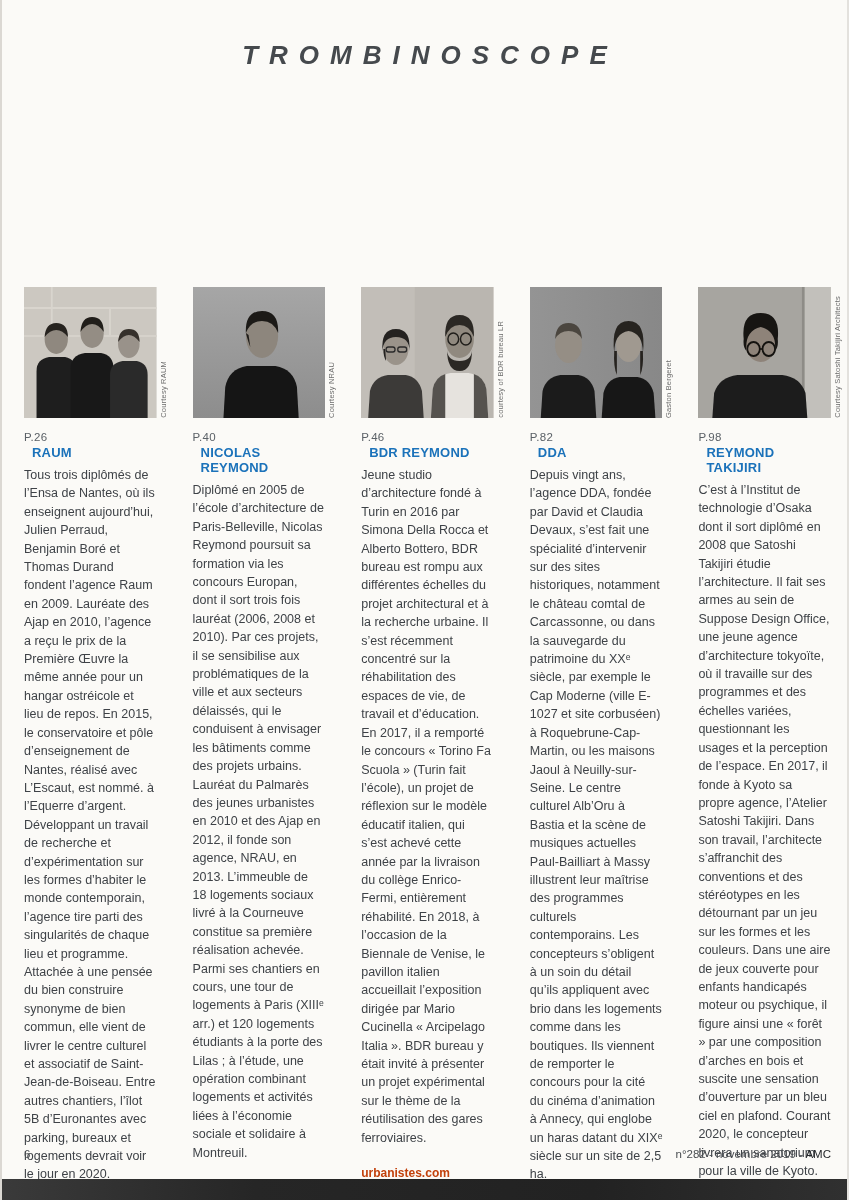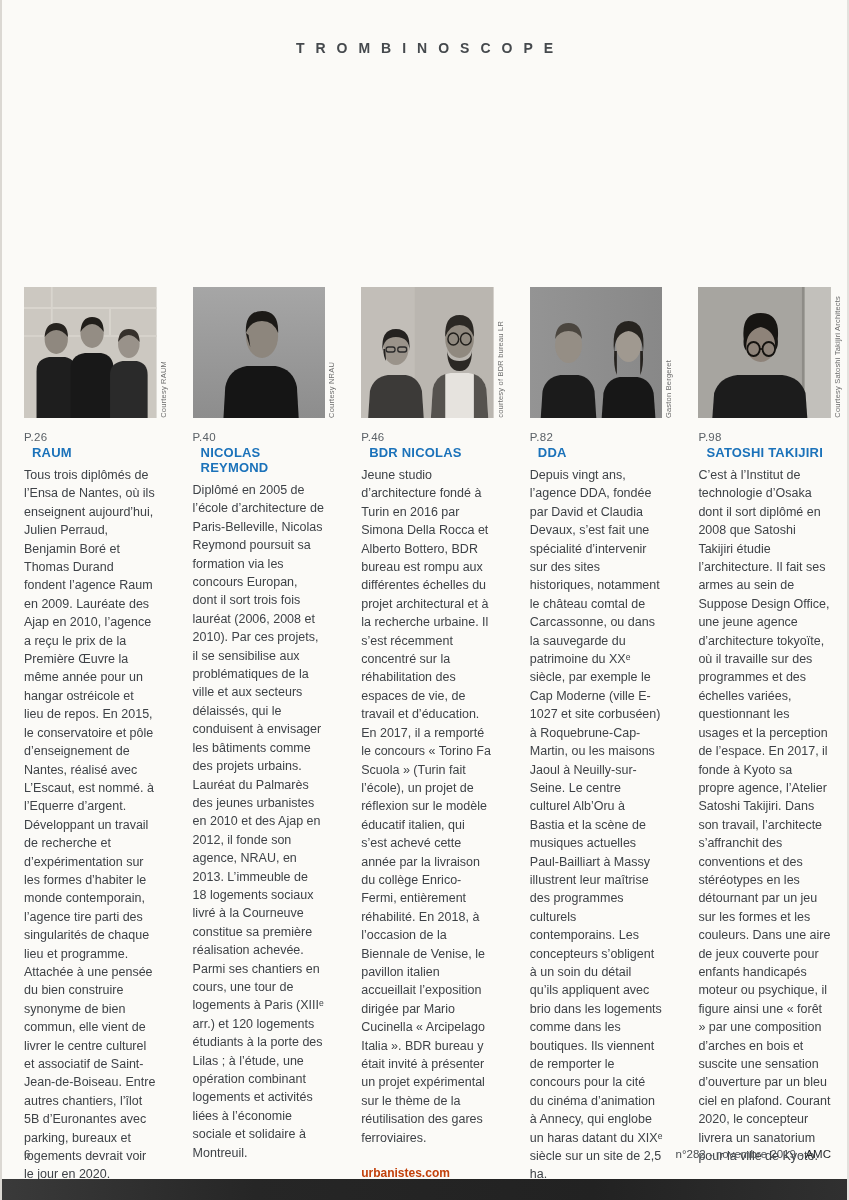--- a/index.html
+++ b/index.html
@@ -13,24 +13,25 @@
   .page{
     position:absolute;inset:0;
     border-left:2px solid #dbd8d3;
     border-right:2px solid #e3e1dd;
     box-sizing:border-box;
   }
   .masthead{
     text-align:center;
     margin-top:40px;
     color:#45494d;
-    font-size:14px;
+    font-size:26px;
     font-weight:bold;
     letter-spacing:11px;
     text-indent:11px;
+    font-style:italic;
   }
   .columns{
     position:absolute;
     left:22px;right:16px;
     top:287px;
     display:grid;
     grid-template-columns:repeat(5,1fr);
     column-gap:36px;
   }
   .profile{position:relative;min-width:0;}
@@ -171,21 +172,21 @@
           <path d="M142 131 L140 102 Q137 90 126 87 L126 131 Z" fill="#55524e"></path>
           <ellipse cx="110" cy="52" rx="16" ry="19" fill="#90897f"></ellipse>
           <path d="M94 50 Q93 28 110 28 Q127 28 126 50 Q121 38 110 38 Q99 38 94 50 Z" fill="#2b2824"></path>
           <path d="M96 62 Q96 84 110 84 Q124 84 124 62 Q124 74 110 74 Q96 74 96 62 Z" fill="#2b2824"></path>
           <circle cx="103" cy="52" r="6" fill="none" stroke="#1f1d1a" stroke-width="1.6"></circle>
           <circle cx="117" cy="52" r="6" fill="none" stroke="#1f1d1a" stroke-width="1.6"></circle>
         </svg>
         <div class="credit">courtesy of BDR bureau LR</div>
       </div>
       <div class="pref">P.46</div>
-      <div class="name">BDR NICOLAS</div>
+      <div class="name">BDR REYMOND</div>
       <div class="bio">Jeune studio d’architecture fondé à Turin en 2016 par Simona Della Rocca et Alberto Bottero, BDR bureau est rompu aux différentes échelles du projet architectural et à la recherche urbaine. Il s’est récemment concentré sur la réhabilitation des espaces de vie, de travail et d’éducation. En 2017, il a remporté le concours « Torino Fa Scuola » (Turin fait l’école), un projet de réflexion sur le modèle éducatif italien, qui s’est achevé cette année par la livraison du collège Enrico-Fermi, entièrement réhabilité. En 2018, à l’occasion de la Biennale de Venise, le pavillon italien accueillait l’exposition dirigée par Mario Cucinella « Arcipelago Italia ». BDR bureau y était invité à présenter un projet expérimental sur le thème de la réutilisation des gares ferroviaires.</div>
       <div class="site">urbanistes.com</div>
     </div>
 
     <div class="profile">
       <div class="photo">
         <svg viewBox="0 0 148 131" preserveAspectRatio="none">
           <defs>
             <linearGradient id="bg4" x1="0" y1="0" x2="1" y2="0">
               <stop offset="0" stop-color="#949494"></stop>
@@ -219,21 +220,21 @@
           <path d="M16 131 L18 106 Q24 90 44 88 L94 88 Q114 90 120 106 L122 131 Z" fill="#1c1c1c"></path>
           <ellipse cx="70" cy="56" rx="17" ry="19" fill="#8e8379"></ellipse>
           <path d="M51 52 Q48 26 70 26 Q92 26 89 52 Q90 60 86 64 Q88 44 70 40 Q52 44 54 64 Q50 60 51 52 Z" fill="#171512"></path>
           <circle cx="62" cy="62" r="7" fill="none" stroke="#14120f" stroke-width="2"></circle>
           <circle cx="79" cy="62" r="7" fill="none" stroke="#14120f" stroke-width="2"></circle>
           <path d="M69 62 L72 62" stroke="#14120f" stroke-width="1.6"></path>
         </svg>
         <div class="credit">Courtesy Satoshi Takijiri Architects</div>
       </div>
       <div class="pref">P.98</div>
-      <div class="name">SATOSHI TAKIJIRI</div>
+      <div class="name">REYMOND TAKIJIRI</div>
       <div class="bio">C’est à l’Institut de technologie d’Osaka dont il sort diplômé en 2008 que Satoshi Takijiri étudie l’architecture. Il fait ses armes au sein de Suppose Design Office, une jeune agence d’architecture tokyoïte, où il travaille sur des programmes et des échelles variées, questionnant les usages et la perception de l’espace. En 2017, il fonde à Kyoto sa propre agence, l’Atelier Satoshi Takijiri. Dans son travail, l’architecte s’affranchit des conventions et des stéréotypes en les détournant par un jeu sur les formes et les couleurs. Dans une aire de jeux couverte pour enfants handicapés moteur ou psychique, il figure ainsi une « forêt » par une composition d’arches en bois et suscite une sensation d’ouverture par un bleu ciel en plafond. Courant 2020, le concepteur livrera un sanatorium pour la ville de Kyoto.</div>
 
     </div>
 
   </div>
 
   <div class="footer">
     <span>6</span>
     <span><span>n°282 - novembre 2019 - </span><span class="mag">AMC</span></span>
   </div>

